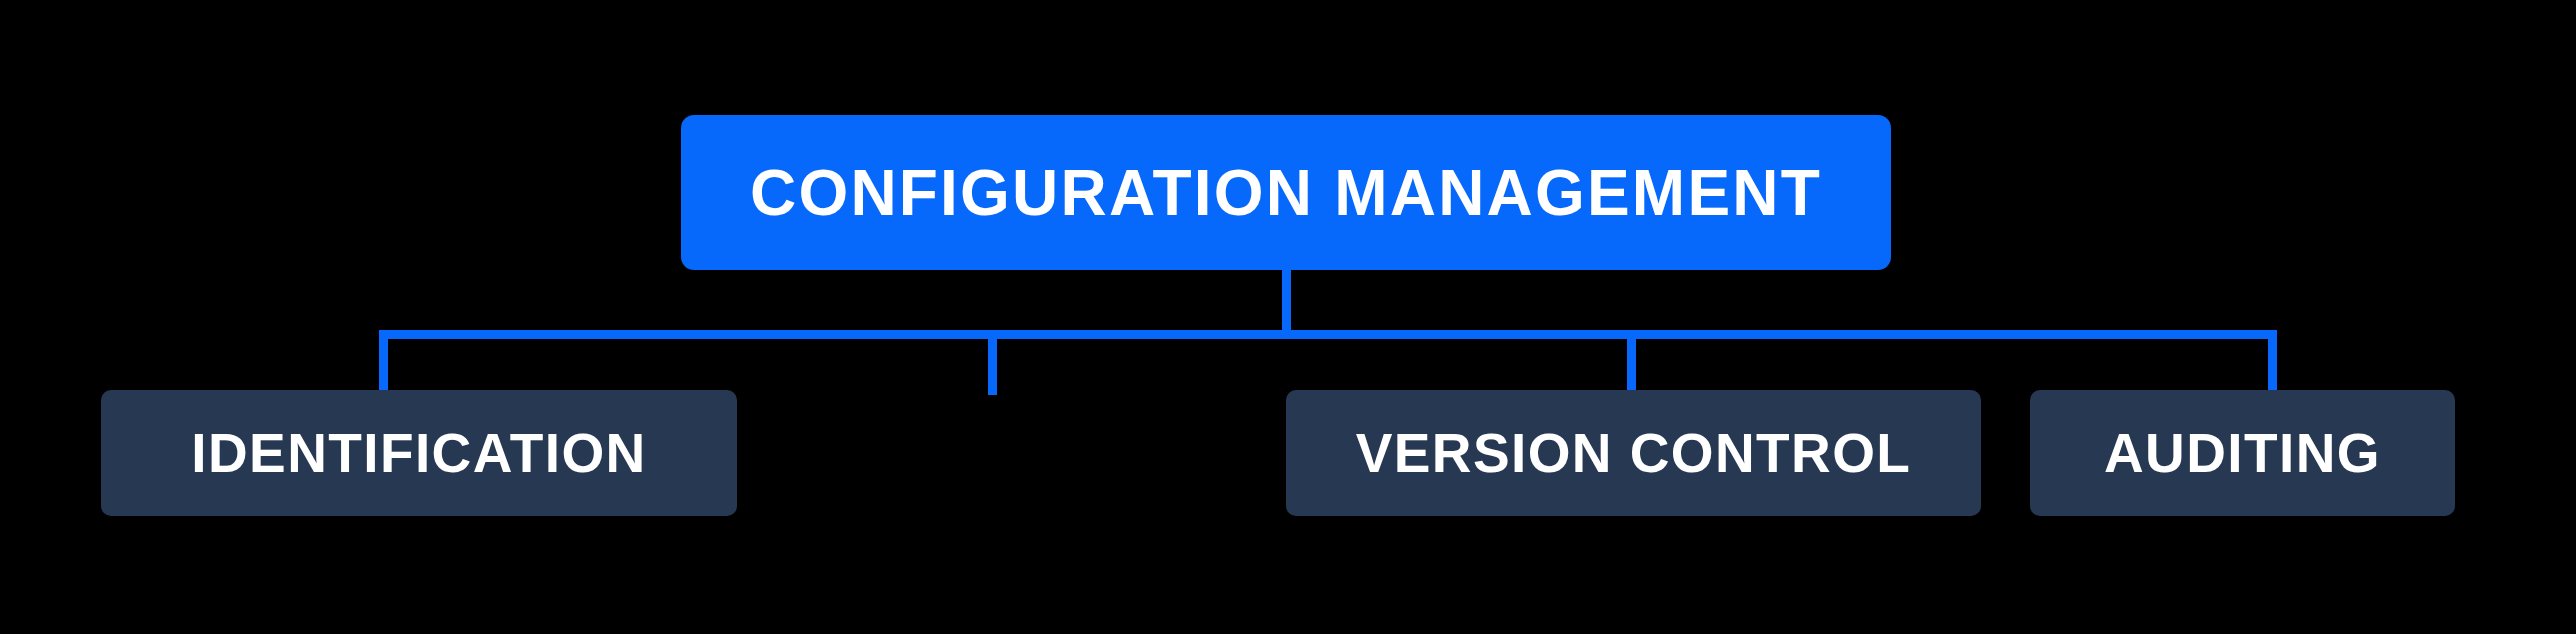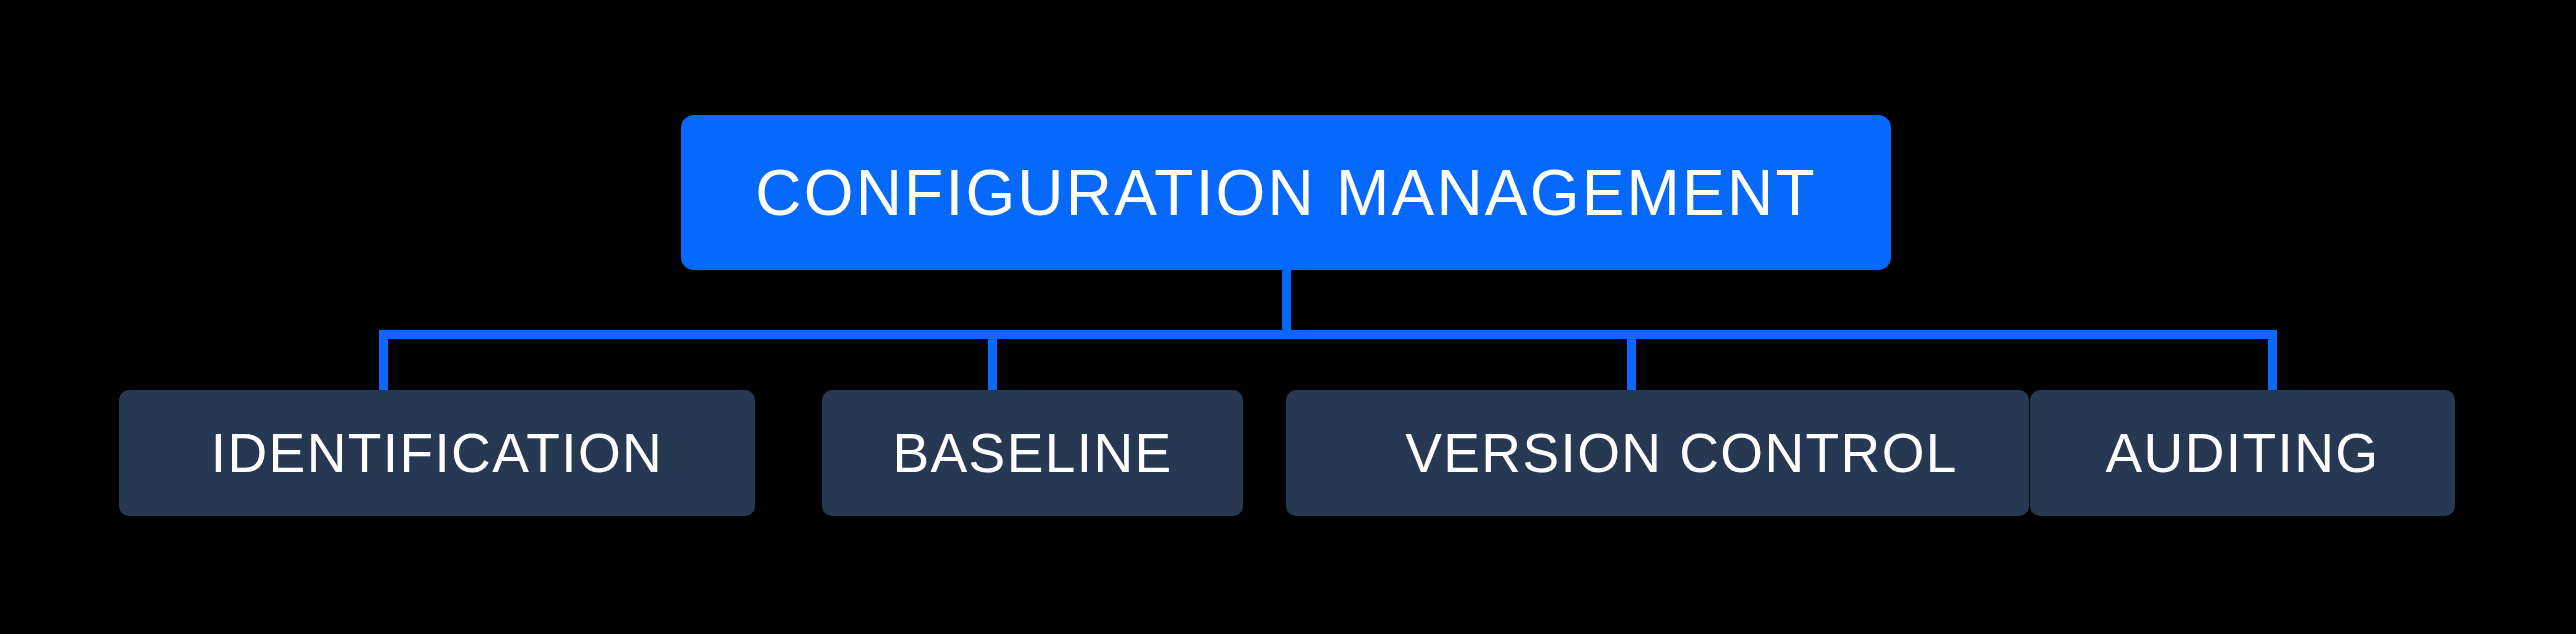--- a/index.html
+++ b/index.html
@@ -18,21 +18,21 @@
     height: 634px;
     background: var(--canvas-bg, #000000);
   }
 
   .node {
     position: absolute;
     display: flex;
     align-items: center;
     justify-content: center;
     color: var(--text-color, #ffffff);
-    font-weight: 400;
+    font-weight: 700;
     text-align: center;
     white-space: nowrap;
   }
 
   .node.root {
     left: 681px;
     top: 115px;
     width: 1210px;
     height: 155px;
     background: var(--node-primary, #0768fc);
@@ -43,23 +43,23 @@
 
   .node.child {
     top: 390px;
     height: 126px;
     background: var(--node-secondary, #273852);
     border-radius: 10px;
     font-size: 55px;
     letter-spacing: 1.4px;
   }
 
-  .node.child-1 { left: 119px;  width: 636px; align-items: center; }
+  .node.child-1 { left: 101px;  width: 636px; align-items: center; }
   .node.child-2 { left: 822px; width: 421px; }
-  .node.child-3 { left: 1286px; width: 695px; padding-left: 48px; }
+  .node.child-3 { left: 1286px; width: 695px; }
   .node.child-4 { left: 2022px; width: 425px; margin-left: 8px; }
 
   .connector {
     position: absolute;
     background: var(--connector-color, #0768fc);
   }
 
   
   .connector.stem {
     left: 1282px;
@@ -106,23 +106,20 @@
   <div class="connector hbar"></div>
   <div class="connector drop drop-1"></div>
   <div class="connector drop drop-2"></div>
   <div class="connector drop drop-3"></div>
   <div class="connector drop drop-4"></div>
 
   <div class="node child child-1">
     <span>IDENTIFICATION</span>
   </div>
 
-  <div class="node child child-2">
-    <span>BASELINE</span>
-  </div>
 
   <div class="node child child-3">
     <span>VERSION CONTROL</span>
   </div>
 
   <div class="node child child-4">
     <span>AUDITING</span>
   </div>
 
 </div>

